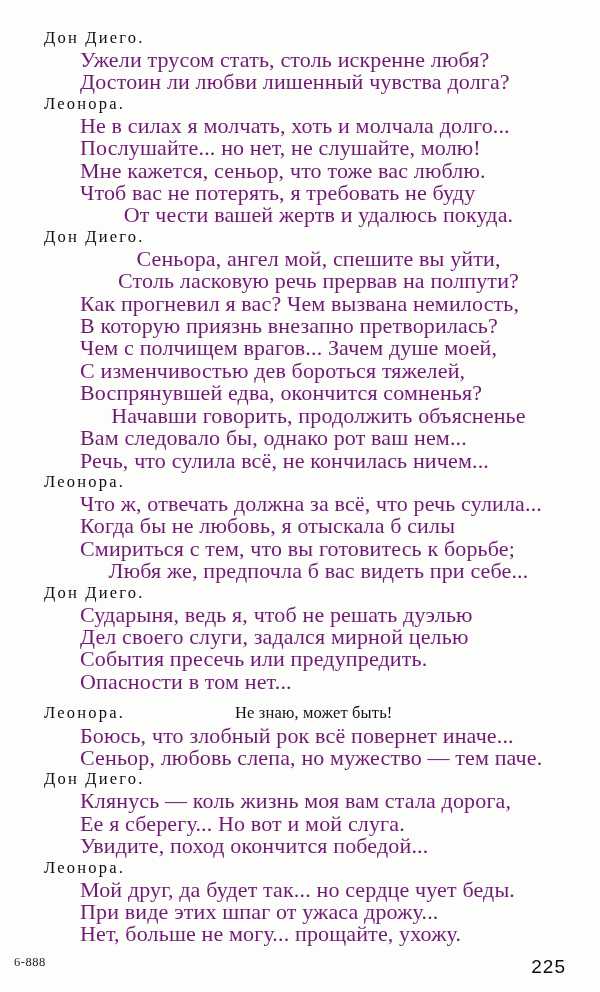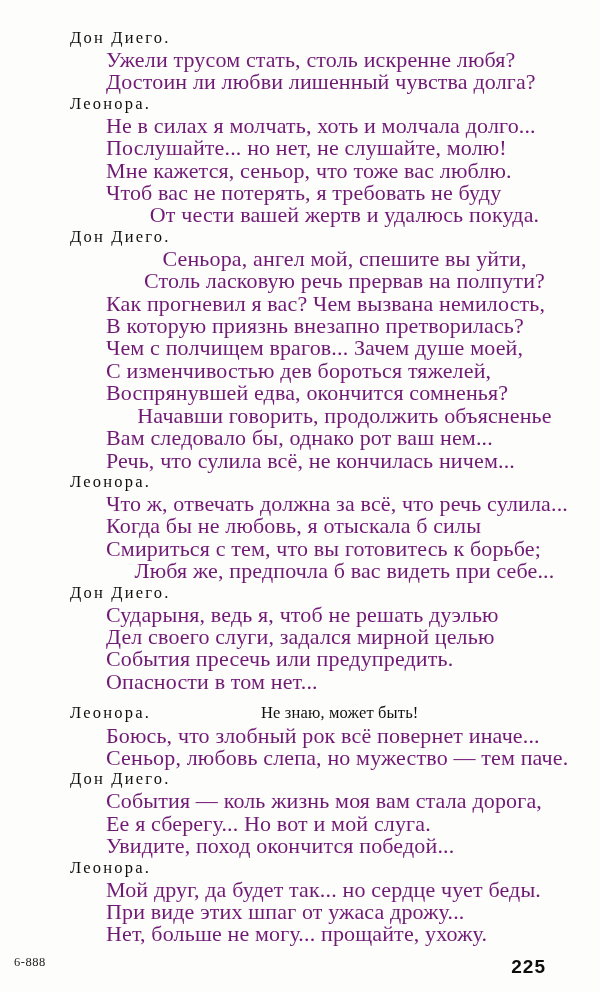--- a/index.html
+++ b/index.html
@@ -17,21 +17,21 @@
   }
   .page {
     position: absolute;
     left: 0; top: 0;
     width: 600px;
     height: 992px;
     background: #fdfdfb;
   }
   .content {
     position: absolute;
-    left: 62px;
+    left: 36px;
     top: 28px;
     width: 510px;
   }
   .speaker {
     font-size: 16.5px;
     letter-spacing: 2.2px;
     margin-top: 9px;
     margin-bottom: 1px;
     padding-left: 8px;
     font-family: "Liberation Serif", serif;
@@ -78,24 +78,24 @@
     position: absolute;
     left: 14px;
     bottom: 22px;
     font-size: 12.5px;
     font-family: "Liberation Serif", serif;
     letter-spacing: 0.5px;
     color: #1a1a1a;
   }
   .page-number {
     position: absolute;
-    right: 54px;
+    right: 34px;
     bottom: 14px;
     font-size: 19px;
-    font-weight: bold;
+    font-weight: normal;
     font-family: "Liberation Sans", sans-serif;
     color: #0d0d0d;
     letter-spacing: 1px;
   }
 </style>
 </head>
 <body>
 
 <div class="page">
   <div class="content">
@@ -162,21 +162,21 @@
       </div>
       <div class="lines">
         <div class="line">Боюсь, что злобный рок всё повернет иначе...</div>
         <div class="line">Сеньор, любовь слепа, но мужество — тем паче.</div>
       </div>
     </div>
 
     <div>
       <div class="speaker">Дон Диего.</div>
       <div class="lines">
-        <div class="line">События — коль жизнь моя вам стала дорога,</div>
+        <div class="line">Клянусь — коль жизнь моя вам стала дорога,</div>
         <div class="line">Ее я сберегу... Но вот и мой слуга.</div>
         <div class="line">Увидите, поход окончится победой...</div>
       </div>
     </div>
 
     <div>
       <div class="speaker">Леонора.</div>
       <div class="lines">
         <div class="line">Мой друг, да будет так... но сердце чует беды.</div>
         <div class="line">При виде этих шпаг от ужаса дрожу...</div>

